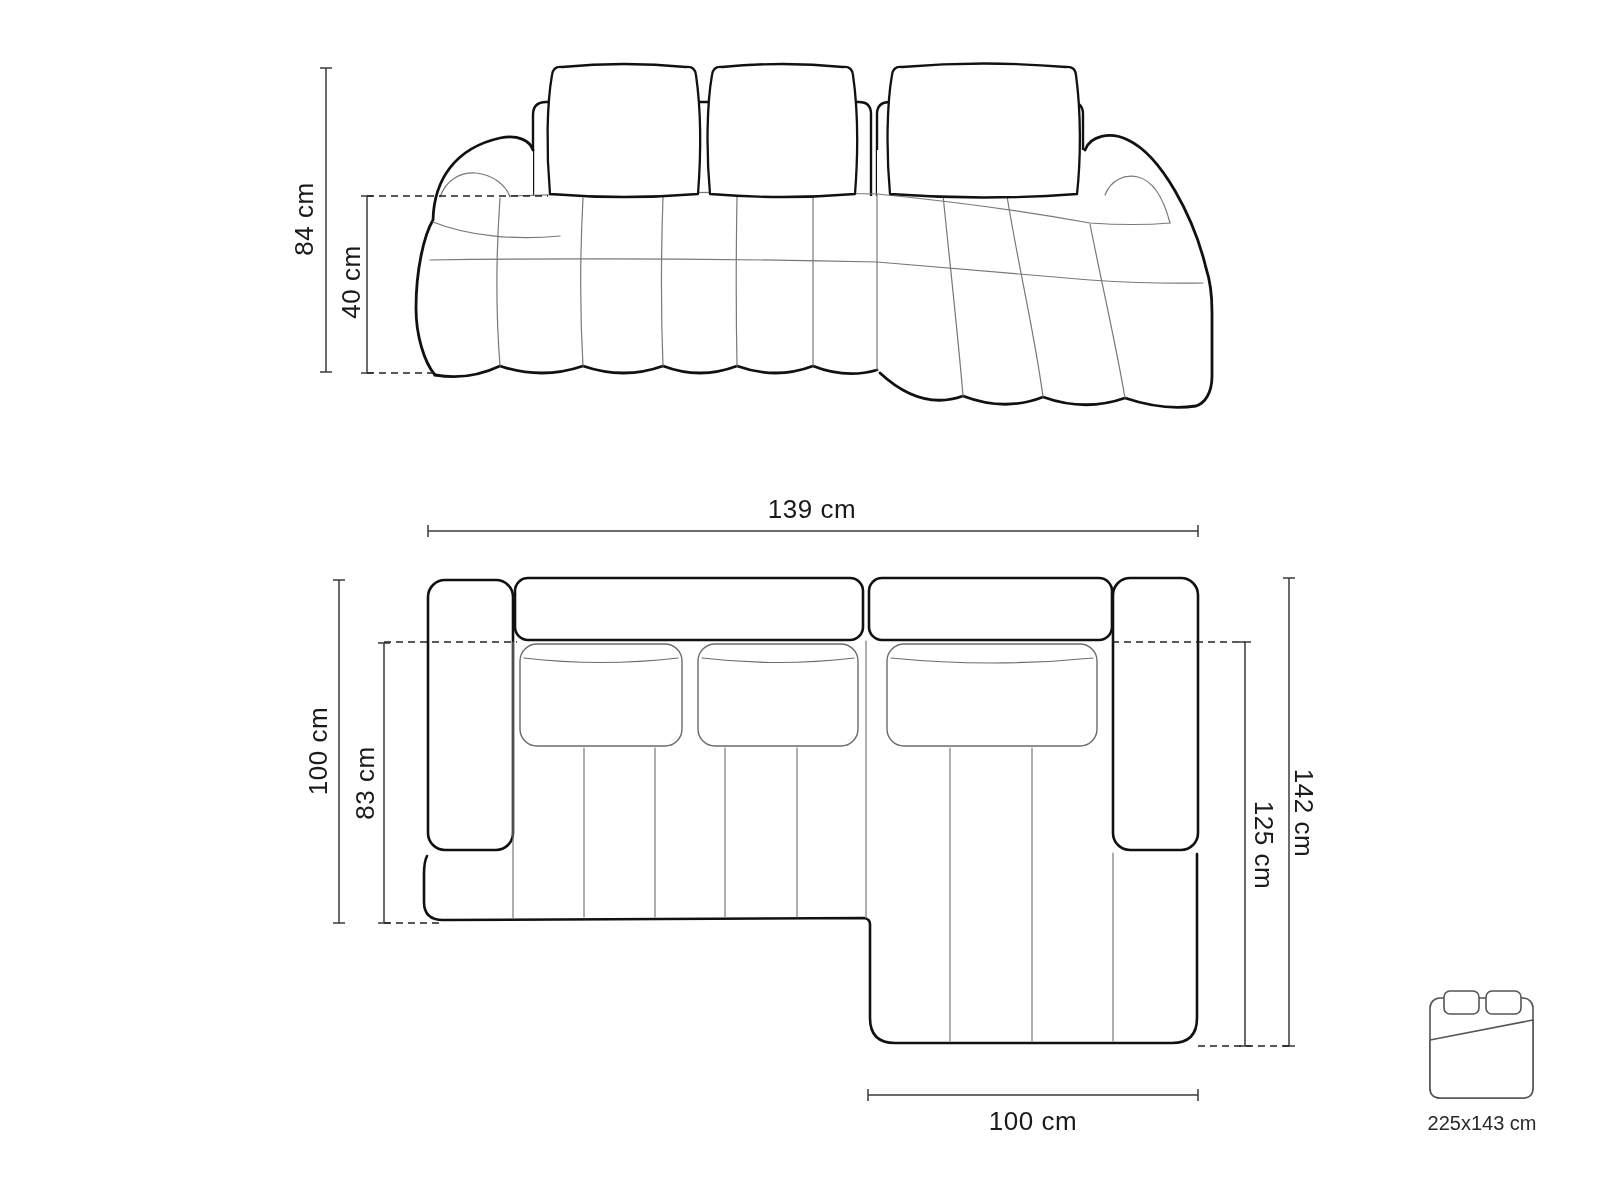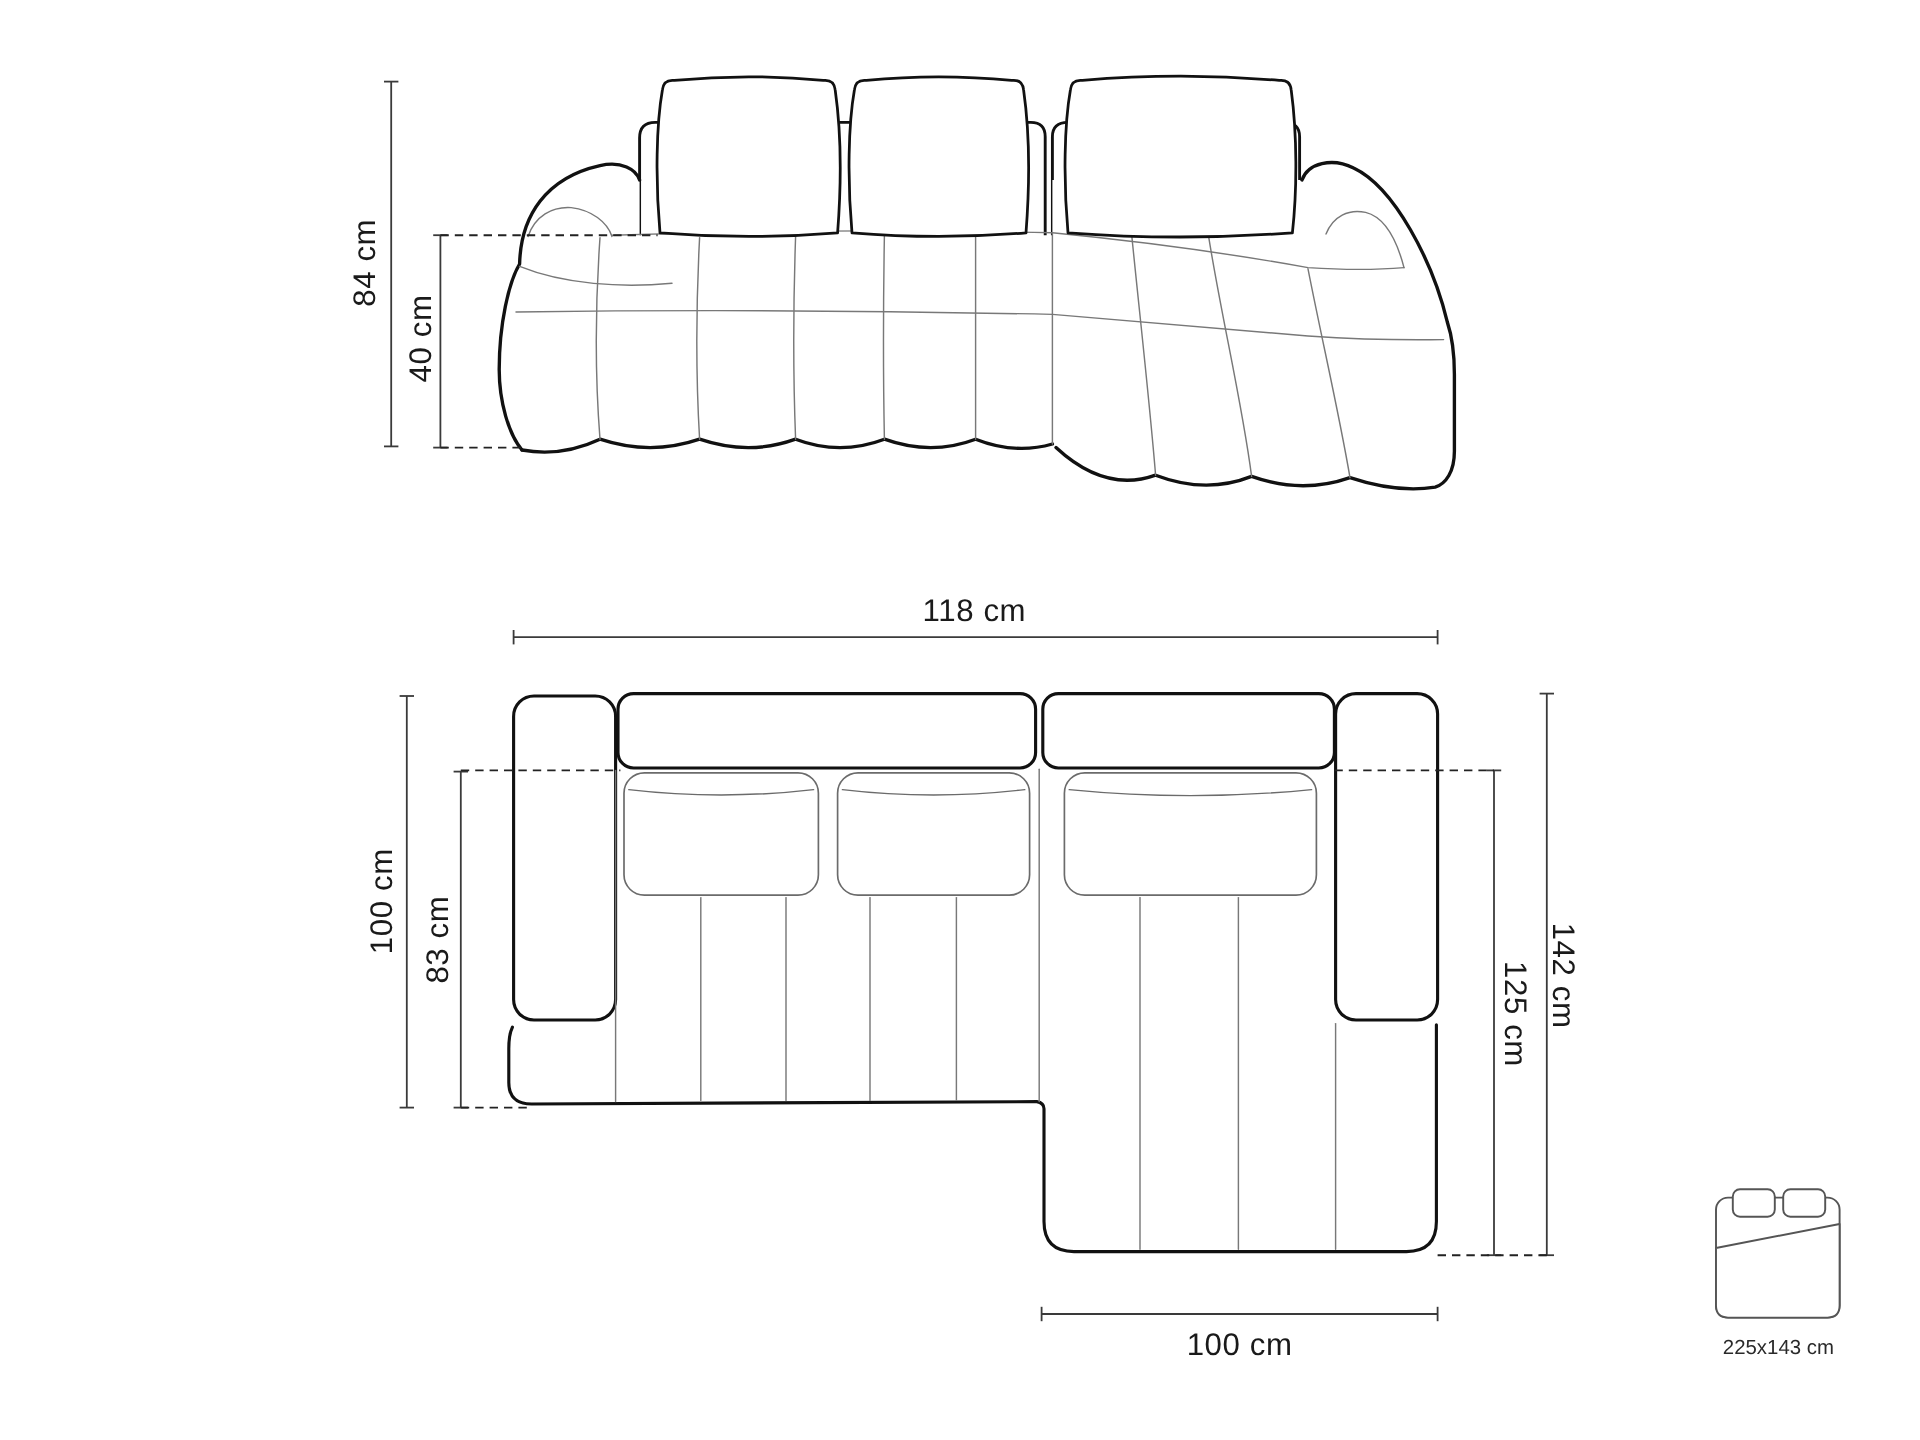--- a/index.html
+++ b/index.html
@@ -16,21 +16,21 @@
     font-size:26px;
     color:#1a1a1a;
     white-space:nowrap;
     transform:translate(-50%,-50%);
     letter-spacing:0.5px;
   }
   .dim-label.rot-left{transform:translate(-50%,-50%) rotate(-90deg);}
   .dim-label.rot-right{transform:translate(-50%,-50%) rotate(90deg);}
   .small-label{
     position:absolute;
-    font-size:17px;
+    font-size:20px;
     color:#2a2a2a;
     white-space:nowrap;
     transform:translate(-50%,-50%);
   }
 </style>
 </head>
 <body>
 
 <div class="stage">
 
@@ -205,21 +205,21 @@
       <rect x="1430" y="998" width="103" height="100" rx="10"></rect>
       <rect x="1444" y="991" width="35" height="23" rx="6"></rect>
       <rect x="1486" y="991" width="35" height="23" rx="6"></rect>
       <path d="M 1430,1040 L 1533,1020 L 1533,1088 Q 1533,1098 1523,1098 L 1440,1098 Q 1430,1098 1430,1088 Z"></path>
     </g>
   </svg>
 
   <div class="dim-label rot-left" style="left:304px;top:219px">84 cm</div>
   <div class="dim-label rot-left" style="left:351px;top:282px">40 cm</div>
 
-  <div class="dim-label" style="left:812px;top:509px">118 cm</div>
+  <div class="dim-label" style="left:812px;top:509px">139 cm</div>
   <div class="dim-label rot-left" style="left:318px;top:751px">100 cm</div>
   <div class="dim-label rot-left" style="left:365px;top:783px">83 cm</div>
   <div class="dim-label rot-right" style="left:1303px;top:813px">142 cm</div>
   <div class="dim-label rot-right" style="left:1263px;top:845px">125 cm</div>
   <div class="dim-label" style="left:1033px;top:1121px">100 cm</div>
 
   <div class="small-label" style="left:1482px;top:1123px">225x143 cm</div>
 </div>
 
 </body></html>

